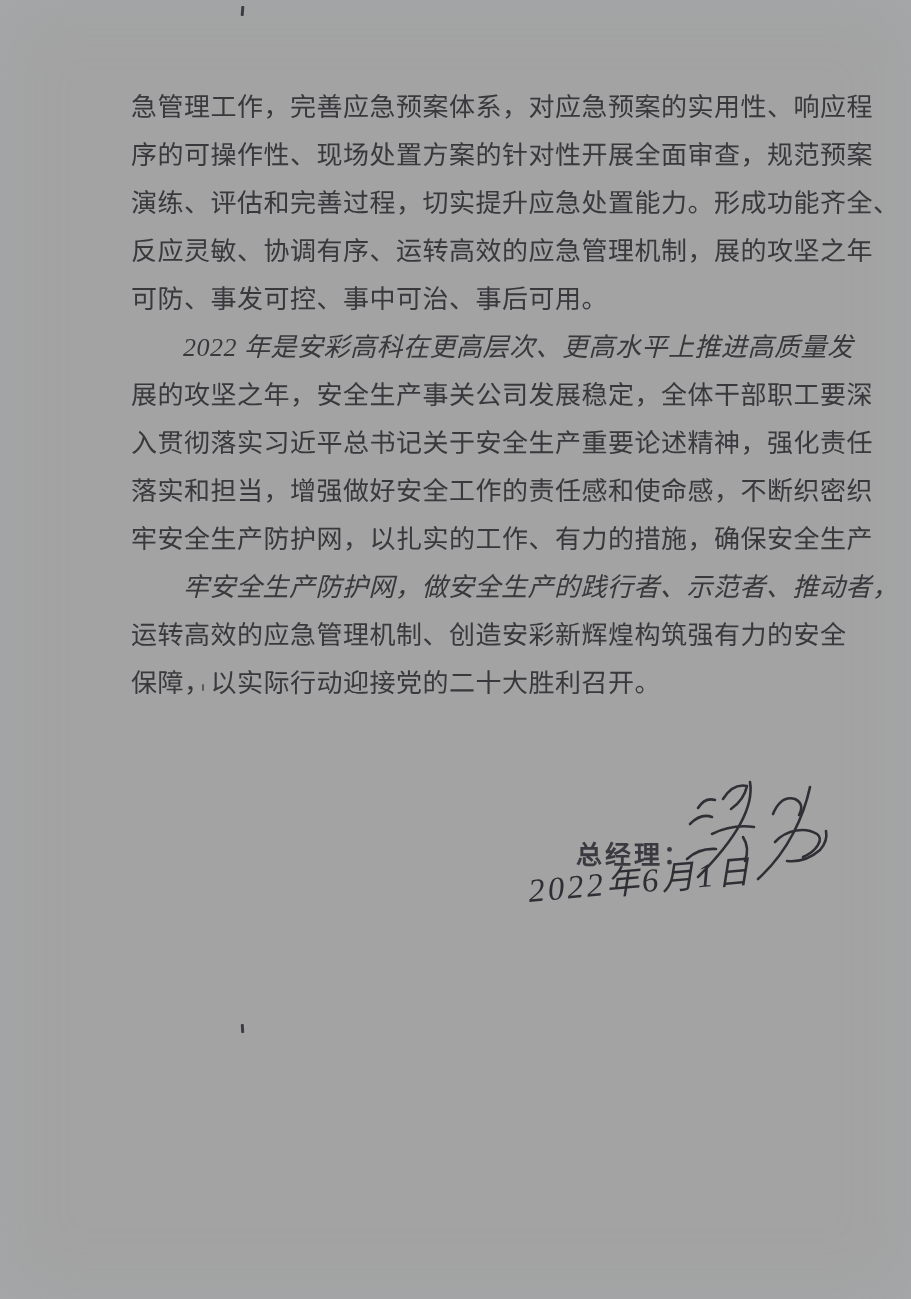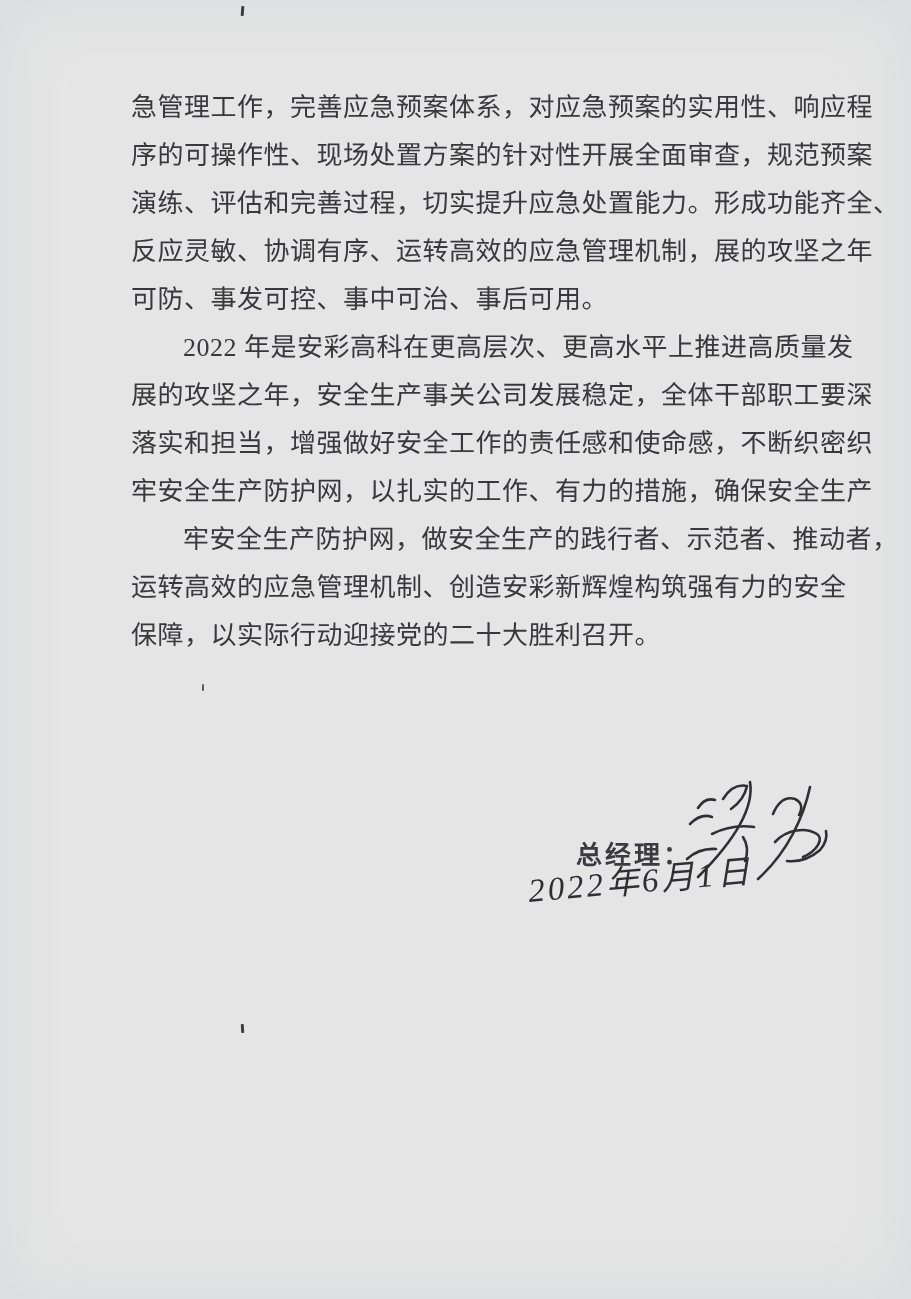--- a/index.html
+++ b/index.html
@@ -4,21 +4,21 @@
 <style>
   html, body {
     margin: 0;
     padding: 0;
     background: #f7f8fa;
   }
   .page {
     position: relative;
     width: 911px;
     height: 1299px;
-    background: #e5e5e5;
+    background: #a3a3a3;
     box-shadow: inset 0 0 70px rgba(175,180,192,0.22);
     overflow: hidden;
     font-family: "Liberation Serif", "DejaVu Serif", serif;
     color: #38383d;
   }
   
   .body-text {
     position: absolute;
     left: 131px;
     top: 84px;
@@ -31,20 +31,21 @@
     width: 100%;
     text-align: justify;
     text-align-last: justify;
     white-space: nowrap;
   }
   .line.para-end {
     text-align-last: left;
   }
   .line.indent {
     text-indent: 2em;
+    font-style: italic;
   }
   
   .sig-title {
     position: absolute;
     left: 576px;
     top: 834px;
     font-size: 26px;
     letter-spacing: 3px;
     color: #3a3a40;
     font-weight: bold;
@@ -93,20 +94,21 @@
   <span class="speck speck-bottom"></span>
 
   <div class="body-text">
       <div class="line">急管理工作，完善应急预案体系，对应急预案的实用性、响应程</div>
       <div class="line">序的可操作性、现场处置方案的针对性开展全面审查，规范预案</div>
       <div class="line">演练、评估和完善过程，切实提升应急处置能力。形成功能齐全、</div>
       <div class="line">反应灵敏、协调有序、运转高效的应急管理机制，展的攻坚之年</div>
       <div class="line para-end">可防、事发可控、事中可治、事后可用。</div>
       <div class="line indent">2022 年是安彩高科在更高层次、更高水平上推进高质量发</div>
       <div class="line">展的攻坚之年，安全生产事关公司发展稳定，全体干部职工要深</div>
+      <div class="line">入贯彻落实习近平总书记关于安全生产重要论述精神，强化责任</div>
       <div class="line">落实和担当，增强做好安全工作的责任感和使命感，不断织密织</div>
       <div class="line">牢安全生产防护网，以扎实的工作、有力的措施，确保安全生产</div>
       <div class="line indent">牢安全生产防护网，做安全生产的践行者、示范者、推动者，</div>
       <div class="line">运转高效的应急管理机制、创造安彩新辉煌构筑强有力的安全</div>
       <div class="line para-end">保障，以实际行动迎接党的二十大胜利召开。</div>
     </div>
 
   <div class="sig-title">总经理：</div>
 
   <div class="sig-handwriting" role="img" aria-label="梁爽">

